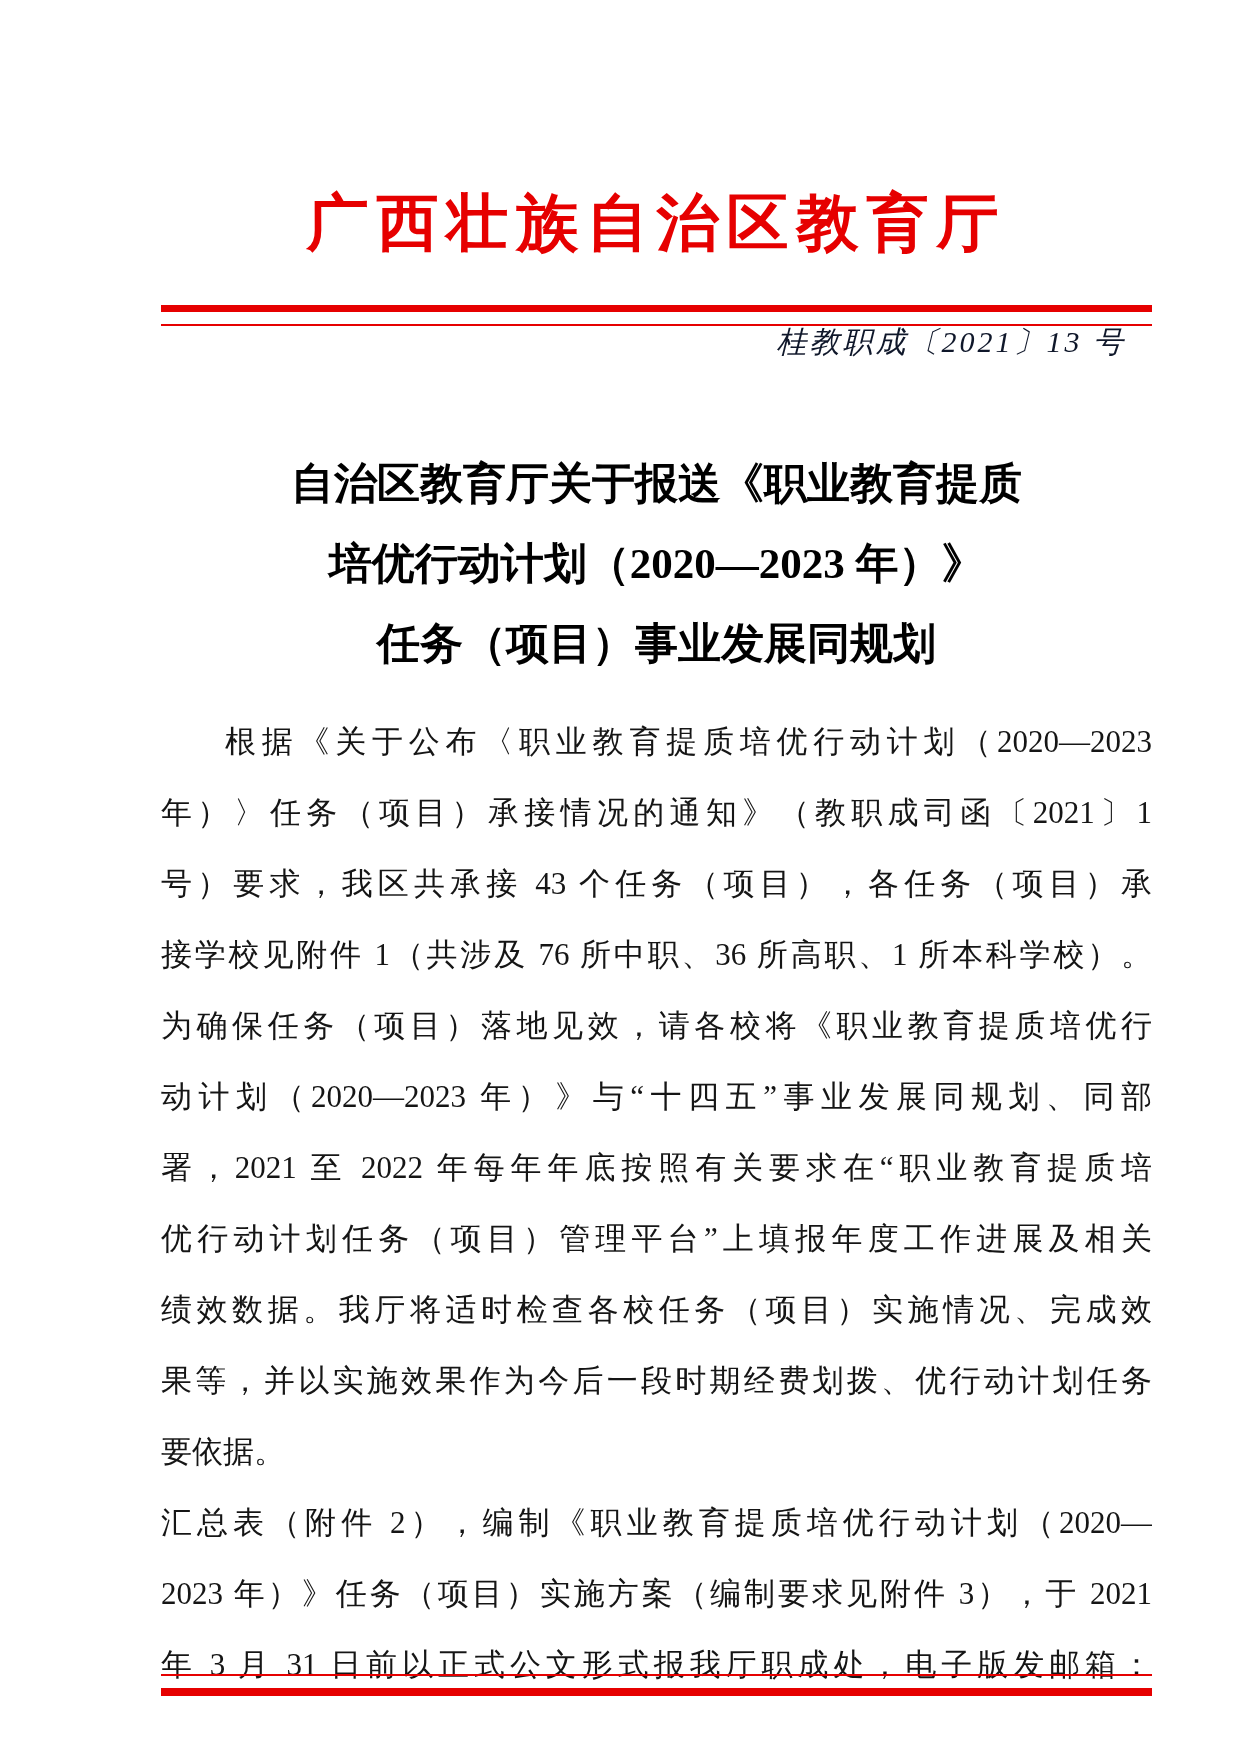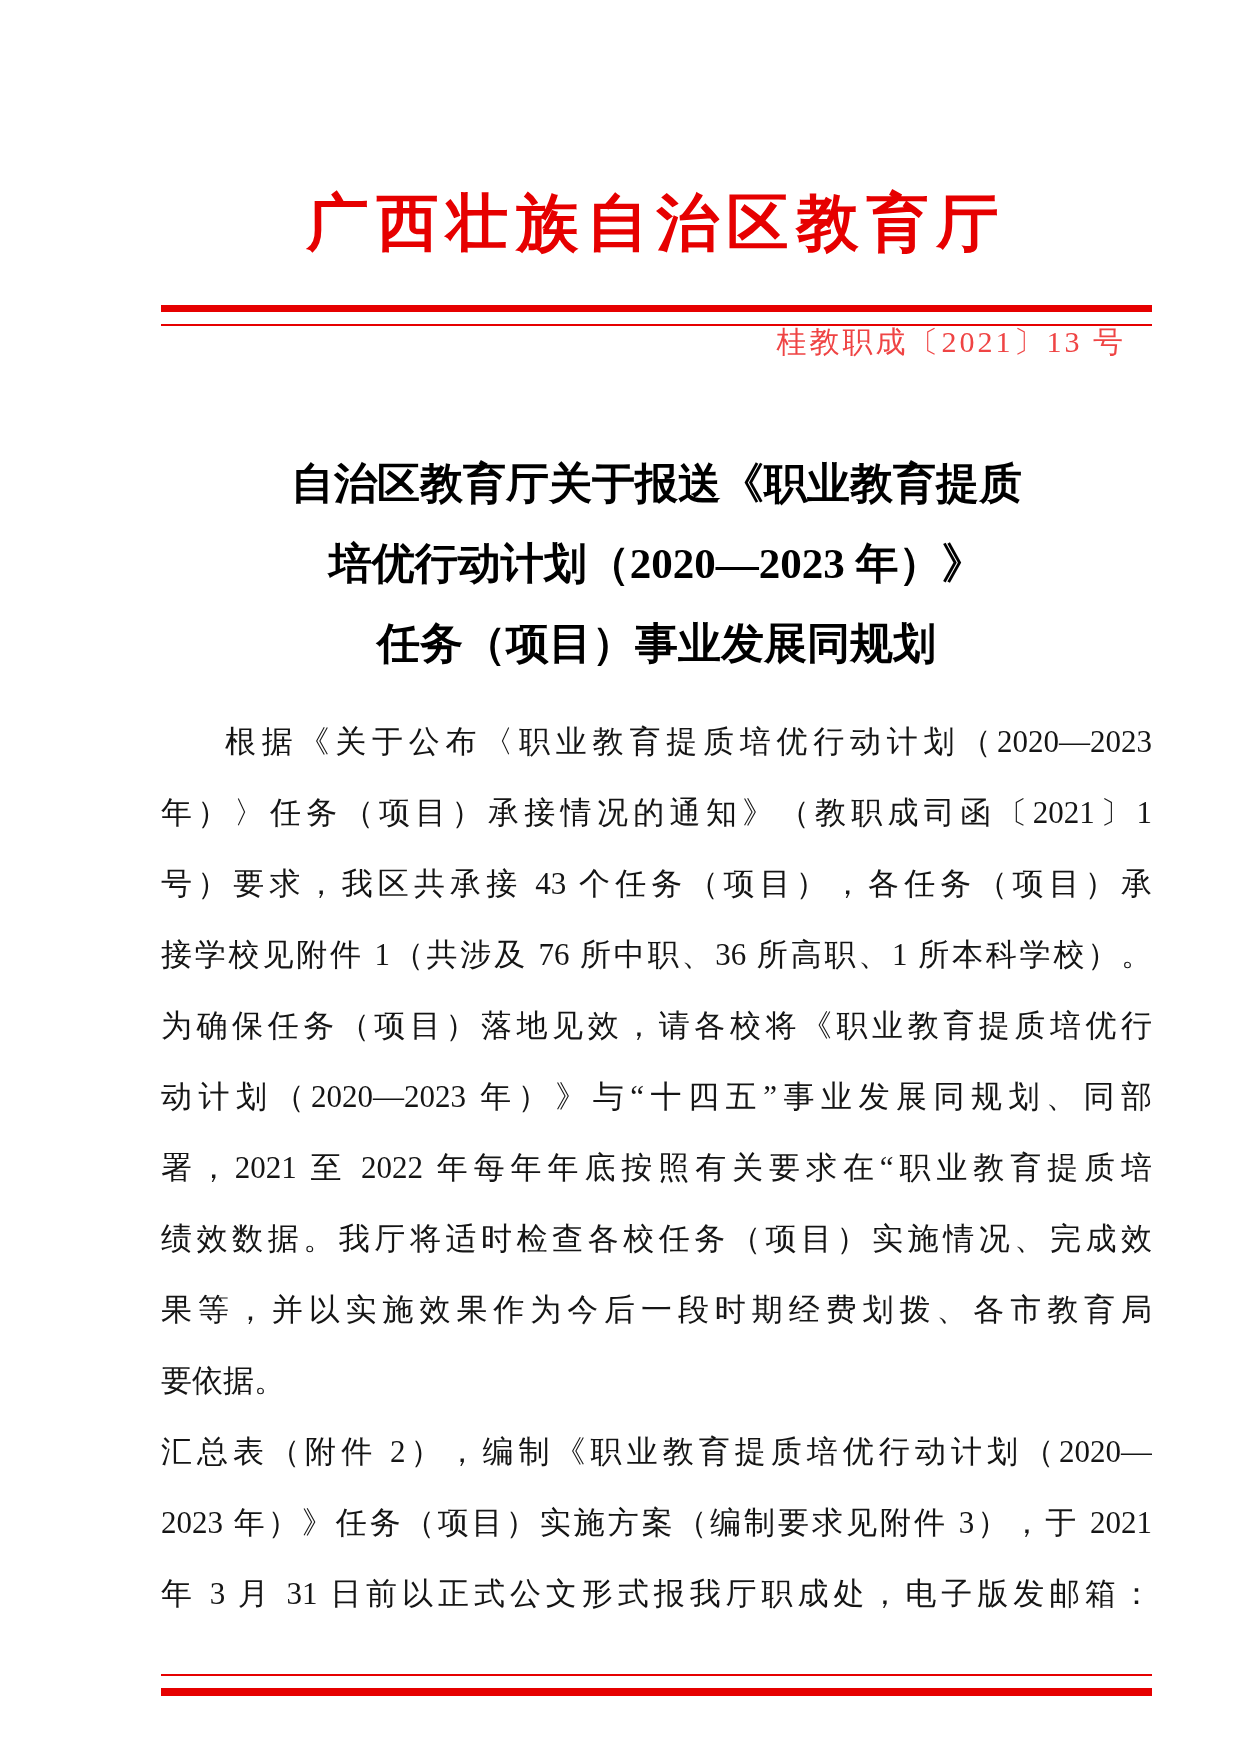--- a/index.html
+++ b/index.html
@@ -38,22 +38,23 @@
   .sep-top .bar-thin  { height: 2px; background: var(--red); margin-top: 3px; }
   .doc-number {
     position: absolute;
     top: 286px;
     left: 113px;
     width: 1015px;
     text-align: right;
     padding-right: 38px;
     font-size: 30px;
     letter-spacing: 3px;
-    color: #ef4444;
+    color: #0f172a;
     white-space: nowrap;
+    font-style: italic;
   }
   .title {
     position: absolute;
     top: 402px;
     left: 0;
     width: 100%;
     text-align: center;
     font-size: 43px;
     font-weight: bold;
     line-height: 68px;
@@ -108,22 +109,23 @@
 
   <div class="body-block">
 
       <div class="body-line indent">根据《关于公布〈职业教育提质培优行动计划（2020—2023</div>
       <div class="body-line">年）〉任务（项目）承接情况的通知》（教职成司函〔2021〕1</div>
       <div class="body-line">号）要求，我区共承接 43 个任务（项目），各任务（项目）承</div>
       <div class="body-line">接学校见附件 1（共涉及 76 所中职、36 所高职、1 所本科学校）。</div>
       <div class="body-line">为确保任务（项目）落地见效，请各校将《职业教育提质培优行</div>
       <div class="body-line">动计划（2020—2023 年）》与“十四五”事业发展同规划、同部</div>
       <div class="body-line">署，2021 至 2022 年每年年底按照有关要求在“职业教育提质培</div>
+      <div class="body-line">优行动计划任务（项目）管理平台”上填报年度工作进展及相关</div>
       <div class="body-line">绩效数据。我厅将适时检查各校任务（项目）实施情况、完成效</div>
-      <div class="body-line">果等，并以实施效果作为今后一段时期经费划拨、各市教育局</div>
+      <div class="body-line">果等，并以实施效果作为今后一段时期经费划拨、优行动计划任务</div>
       <div class="body-line no-fill">要依据。</div>
       <div class="body-line">汇总表（附件 2），编制《职业教育提质培优行动计划（2020—</div>
       <div class="body-line">2023 年）》任务（项目）实施方案（编制要求见附件 3），于 2021</div>
       <div class="body-line">年 3 月 31 日前以正式公文形式报我厅职成处，电子版发邮箱：</div>
     </div>
 
   <div class="sep-bottom">
     <div class="bar-thin"></div>
     <div class="bar-thick"></div>
   </div>

